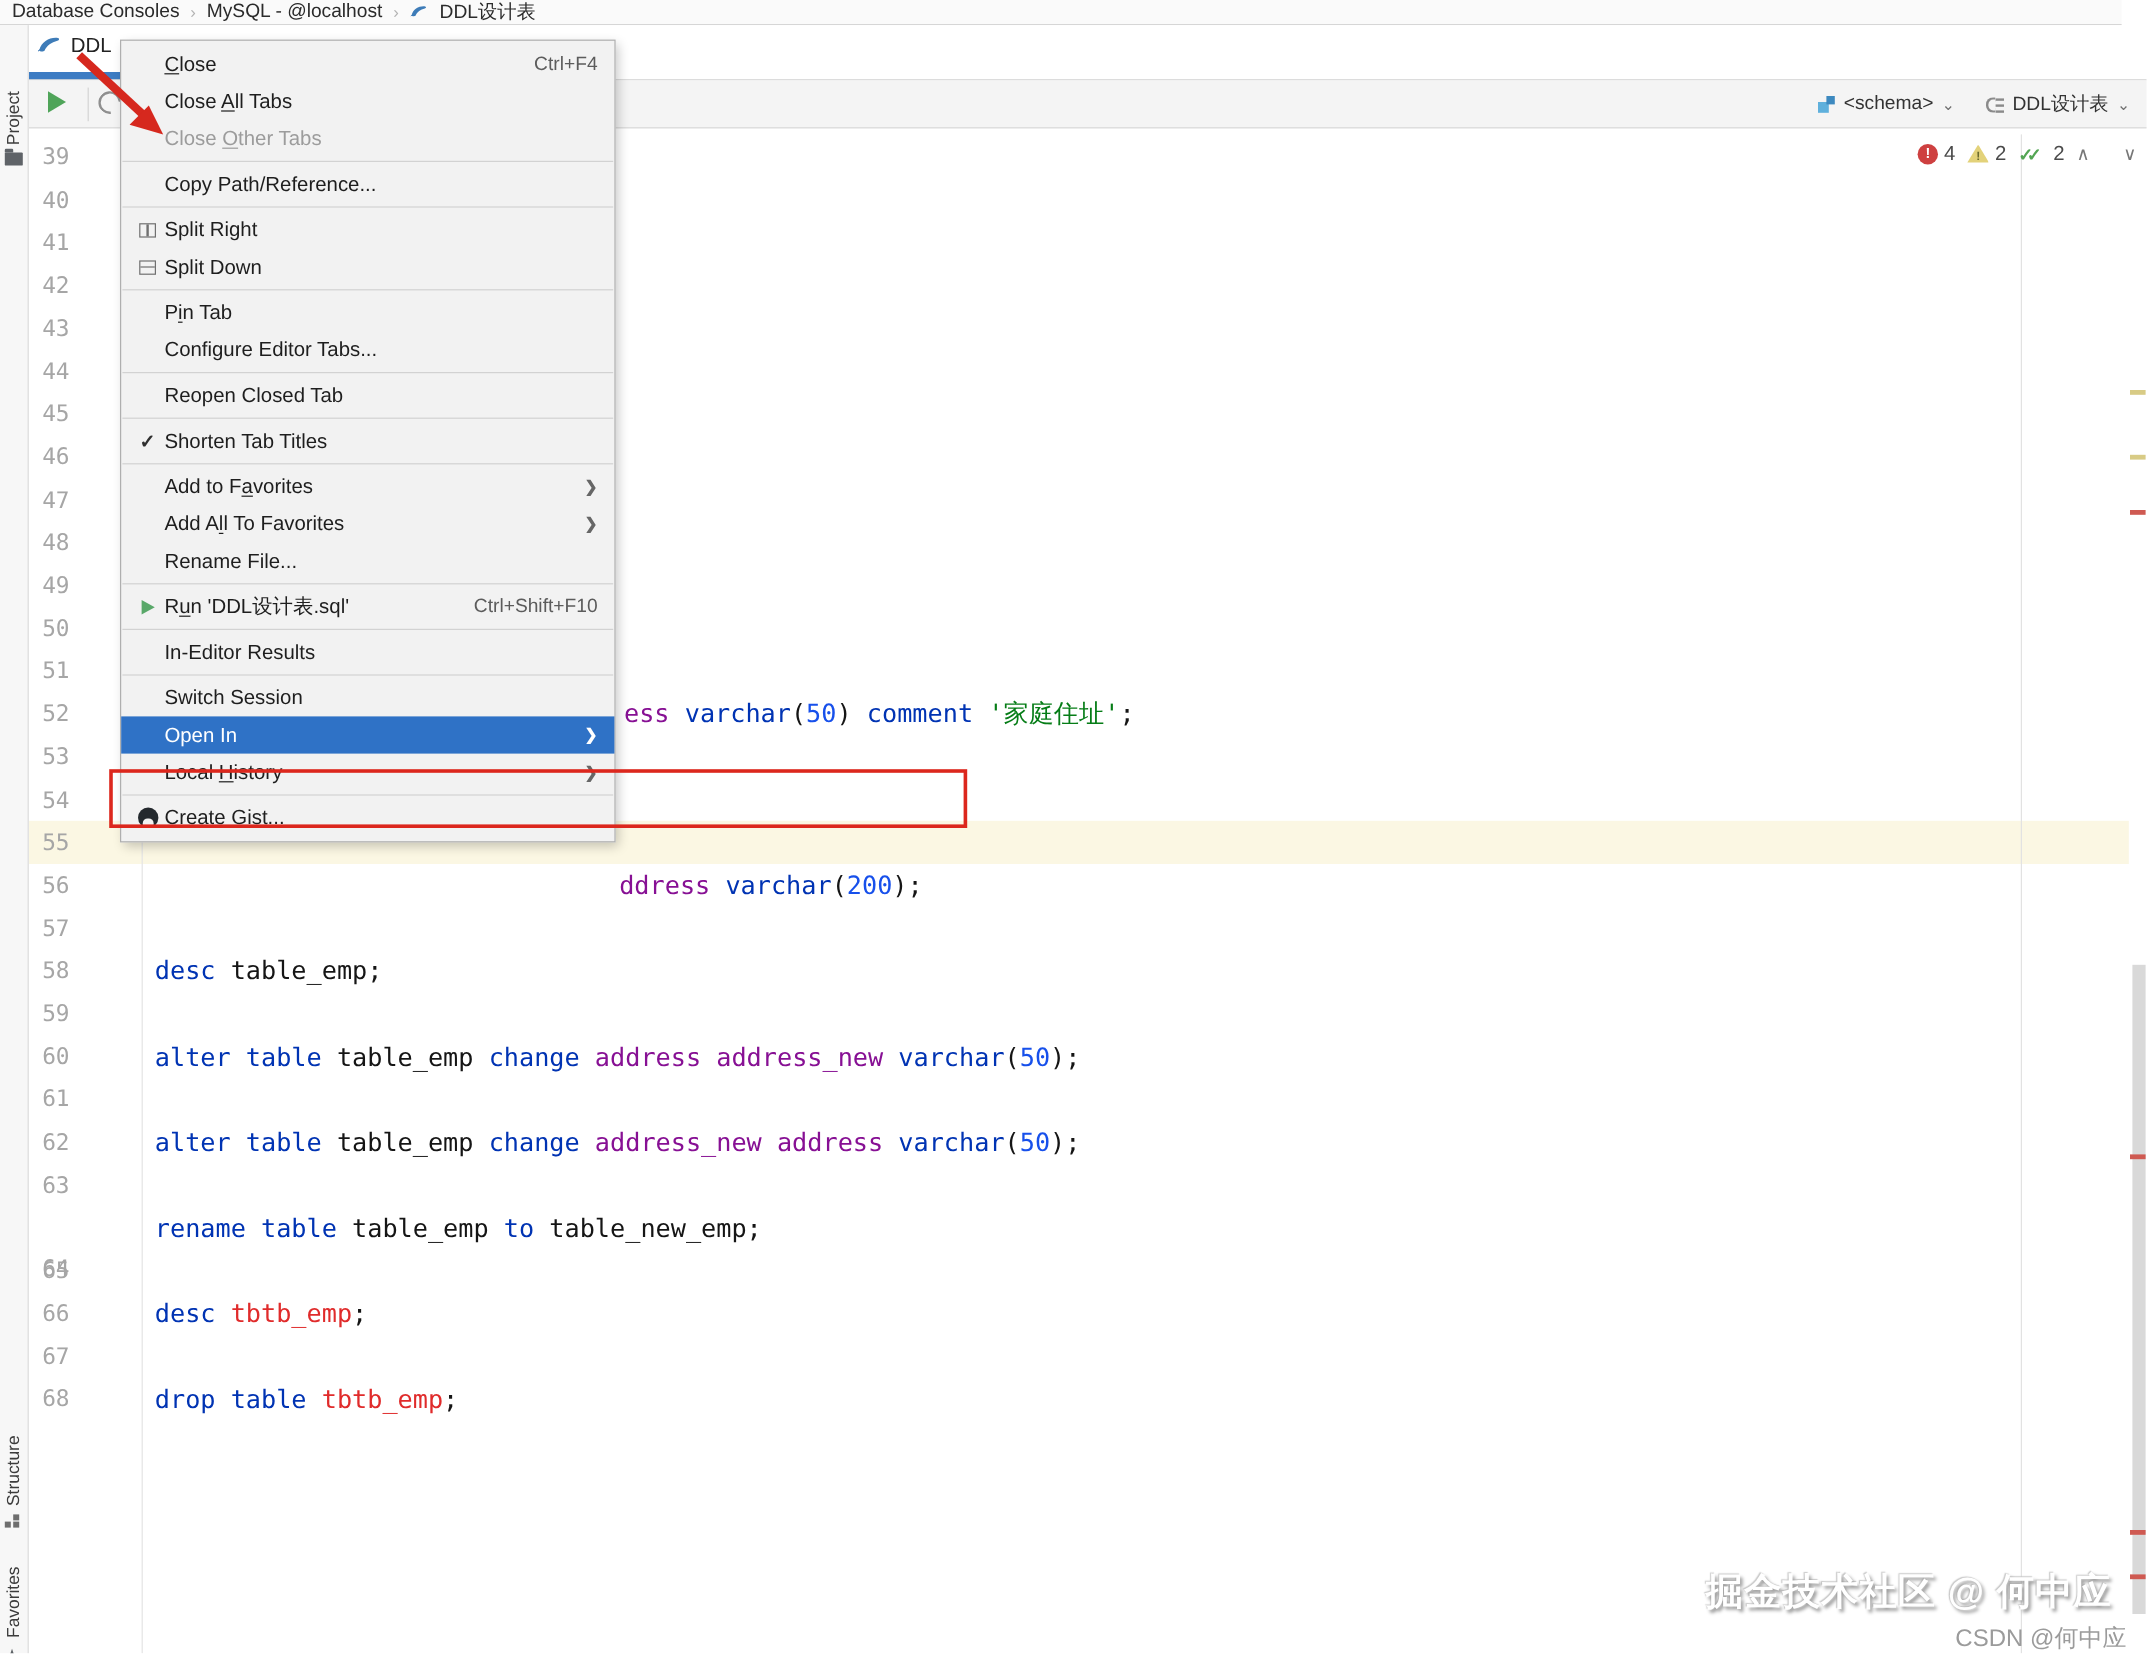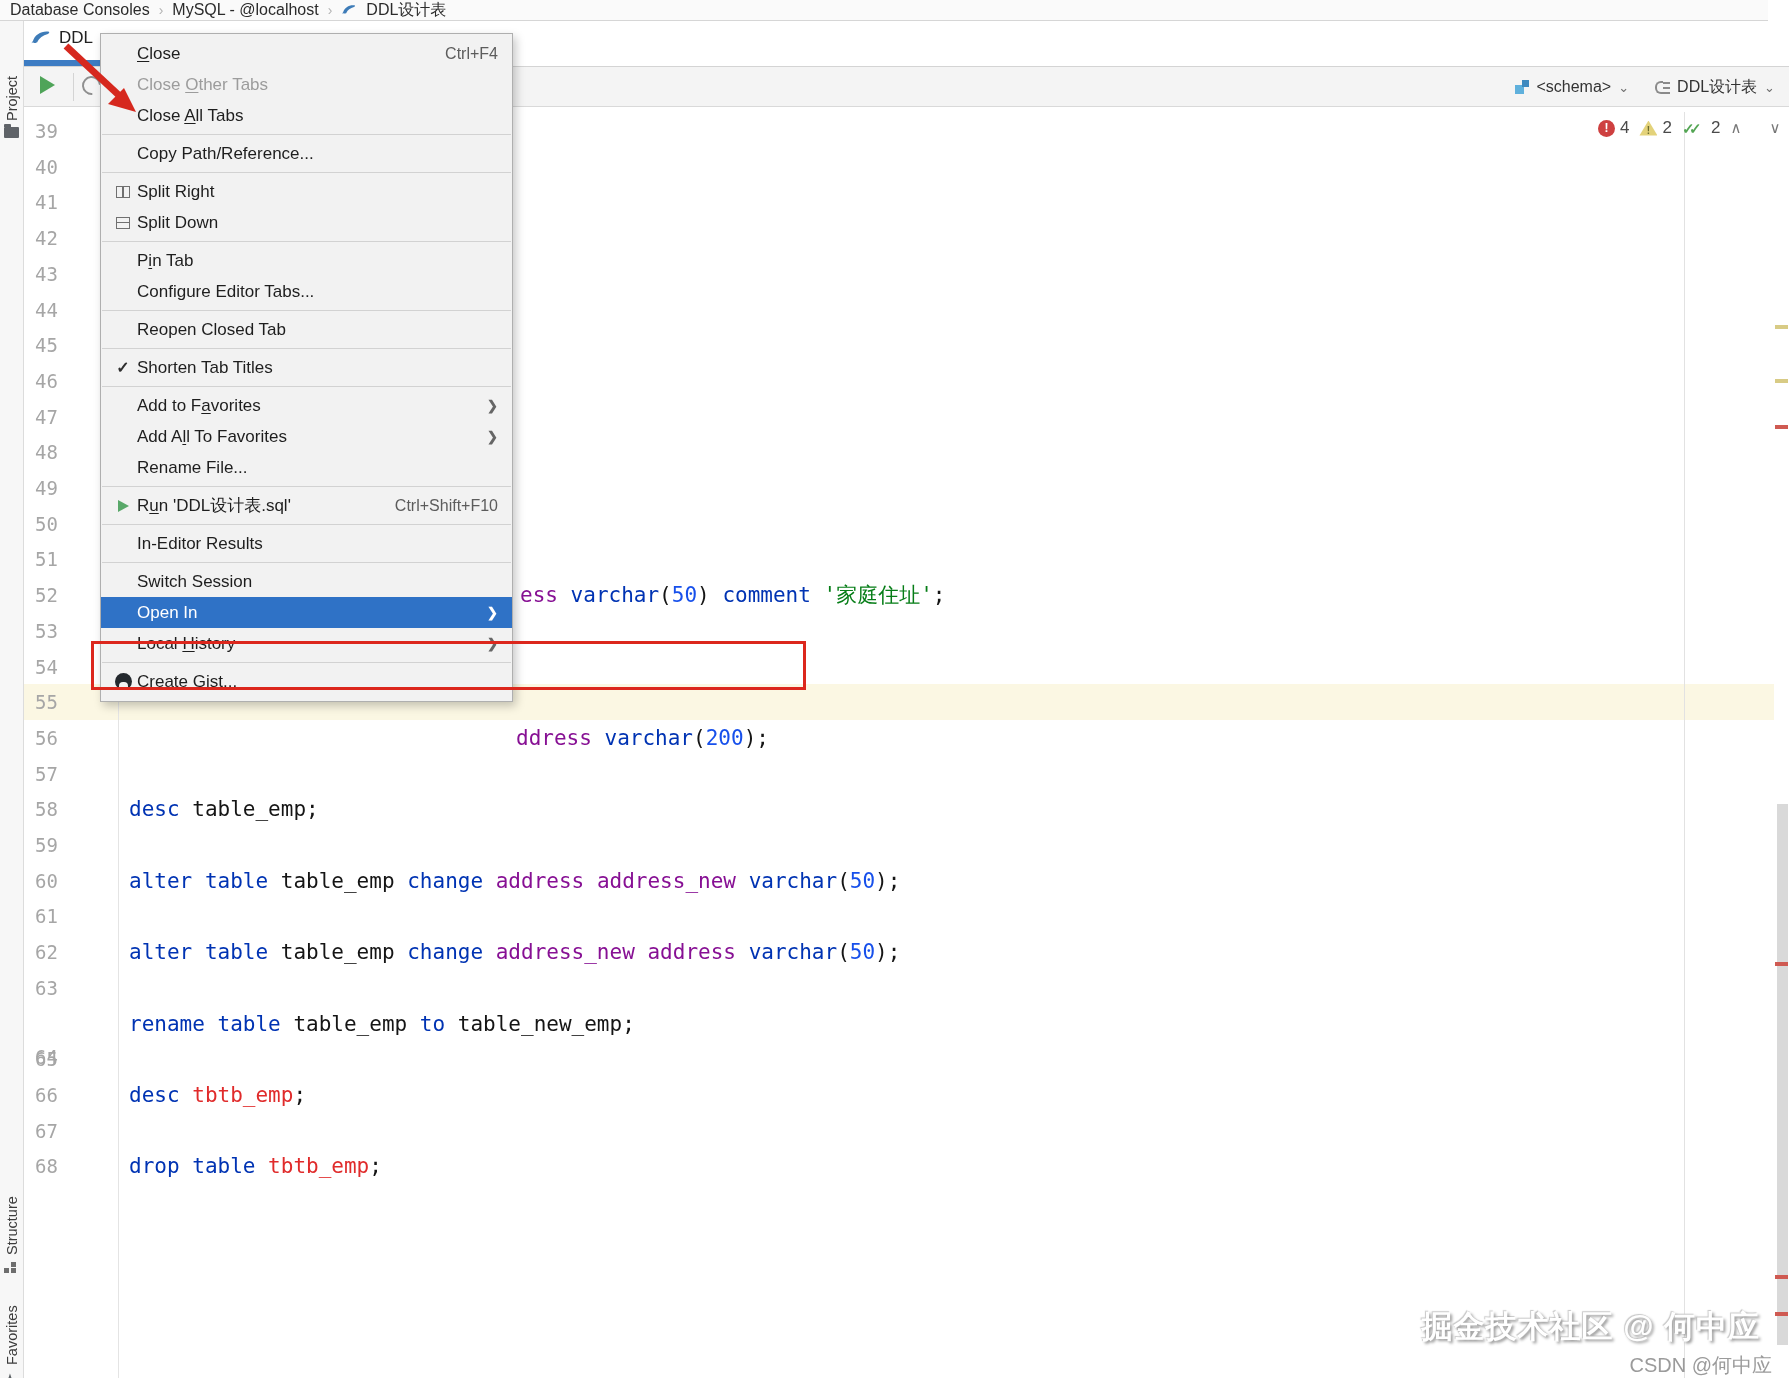--- a/index.html
+++ b/index.html
@@ -259,27 +259,27 @@
 
   <div class="wm1">掘金技术社区 @ 何中应</div>
   <div class="wm2">CSDN @何中应</div>
 
   <div class="menu" id="menu-host">
       <div class="mi">
         <span class="mic"></span>
         <span class="mlbl"><u>C</u>lose</span>
         <span class="msc">Ctrl+F4</span>
       </div>
+      <div class="mi">
+        <span class="mic"></span>
+        <span class="mlbl">Close <u>A</u>ll Tabs</span>
+      </div>
       <div class="mi dis">
         <span class="mic"></span>
         <span class="mlbl">Close <u>O</u>ther Tabs</span>
-      </div>
-      <div class="mi">
-        <span class="mic"></span>
-        <span class="mlbl">Close <u>A</u>ll Tabs</span>
       </div>
       <div class="msep"></div>
       <div class="mi">
         <span class="mic"></span>
         <span class="mlbl">Copy Path/Reference...</span>
       </div>
       <div class="msep"></div>
       <div class="mi">
         <span class="mic">
           <span class="ic-split v"></span>

